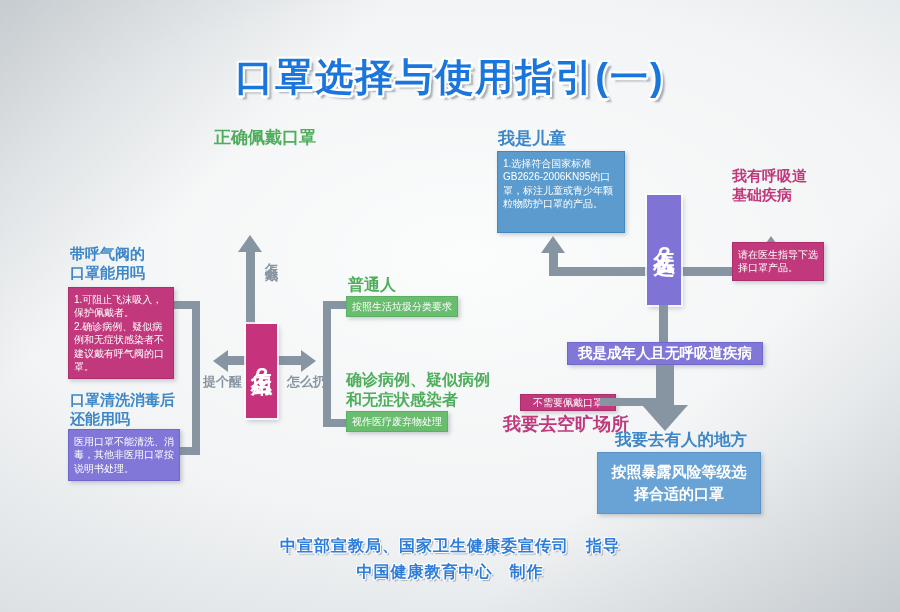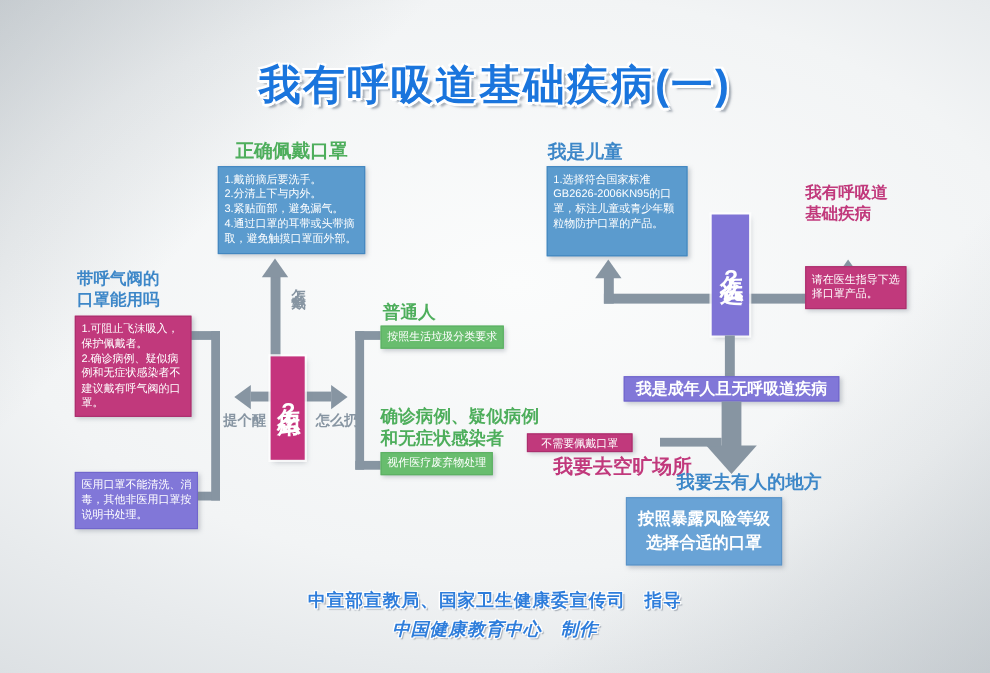--- a/index.html
+++ b/index.html
@@ -54,53 +54,48 @@
   .bar-center { display:flex; align-items:center; justify-content:center; font-weight:bold; }
   .credit { width:900px; text-align:center; font-size:16px; font-weight:bold; color:#2e7ddb; letter-spacing:1px;
     text-shadow:-1px -1px 0 #fff,1px -1px 0 #fff,-1px 1px 0 #fff,1px 1px 0 #fff,2px 2px 1px rgba(120,130,145,.6); }
 </style>
 </head>
 <body>
 
 <div class="canvas">
 
 
-  <div class="abs main-title">我有呼吸道基础疾病(一)</div>
+  <div class="abs main-title">口罩选择与使用指引(一)</div>
 
   <div class="abs shaft" style="left:246px; top:250px; width:9px; height:76px;"></div>
   <div class="abs tri-up" style="left:238px; top:235px;"></div>
   <div class="abs arrow-label v-label" style="left:262px; top:252px; height:62px;">怎么戴</div>
 
   <div class="abs shaft" style="left:228px; top:356px; width:18px; height:9px;"></div>
   <div class="abs tri-left" style="left:213px; top:350px;"></div>
   <div class="abs arrow-label" style="left:203px; top:373px;">提个醒</div>
 
   <div class="abs shaft" style="left:277px; top:356px; width:24px; height:9px;"></div>
   <div class="abs tri-right" style="left:301px; top:350px;"></div>
   <div class="abs arrow-label" style="left:287px; top:373px;">怎么扔</div>
 
   <div class="abs bracket-left" style="left:170px; top:301px; width:30px; height:154px; box-sizing:border-box;"></div>
   <div class="abs bracket-right" style="left:323px; top:301px; width:23px; height:126px; box-sizing:border-box;"></div>
 
   <div class="abs hub" style="left:246px; top:324px; width:31px; height:94px; background:#c5337d;">怎么用?</div>
 
   <div class="abs hdr hdr-green" style="left:198px; top:127px; width:134px; text-align:center; font-size:17px;">正确佩戴口罩</div>
-  <div class="abs box box-blue small" style="left:198px; top:151px; width:134px; min-height:80px;">
-    <div>1.戴前摘后要洗手。</div>
-    <div>2.分清上下与内外。</div>
-    <div>3.紧贴面部，避免漏气。</div>
-    <div>4.通过口罩的耳带或头带摘取，避免触摸口罩面外部。</div>
-  </div>
 
   <div class="abs hdr hdr-blue" style="left:70px; top:245px; width:84px; font-size:15px;">带呼气阀的口罩能用吗</div>
   <div class="abs box box-pink small" style="left:68px; top:287px; width:106px;">
     <div>1.可阻止飞沫吸入，保护佩戴者。</div>
     <div>2.确诊病例、疑似病例和无症状感染者不建议戴有呼气阀的口罩。</div>
   </div>
 
+  <div class="abs hdr hdr-blue" style="left:70px; top:391px; width:108px; font-size:15px;">口罩清洗消毒后还能用吗</div>
   <div class="abs box box-purple small" style="left:68px; top:429px; width:112px;">医用口罩不能清洗、消毒，其他非医用口罩按说明书处理。</div>
 
   <div class="abs hdr hdr-green" style="left:348px; top:275px; font-size:16px;">普通人</div>
   <div class="abs box box-green small" style="left:346px; top:296px; padding:3px 5px;">按照生活垃圾分类要求</div>
 
   <div class="abs hdr hdr-green" style="left:346px; top:370px; width:150px; font-size:16px;">确诊病例、疑似病例和无症状感染者</div>
   <div class="abs box box-green small" style="left:346px; top:411px; padding:3px 5px;">视作医疗废弃物处理</div>
 
   <div class="abs shaft" style="left:549px; top:267px; width:98px; height:9px;"></div>
   <div class="abs shaft" style="left:549px; top:252px; width:9px; height:24px;"></div>
@@ -121,22 +116,22 @@
 
   <div class="abs hdr hdr-pink" style="left:732px; top:167px; width:80px; font-size:15px;">我有呼吸道基础疾病</div>
   <div class="abs box box-pink small" style="left:732px; top:202px; width:92px;margin-top:40px;">请在医生指导下选择口罩产品。</div>
 
   <div class="abs box box-purple bar-center" style="left:567px; top:342px; width:196px; height:23px; font-size:14.5px;">我是成年人且无呼吸道疾病</div>
 
   <div class="abs shaft" style="left:656px; top:365px; width:18px; height:42px;"></div>
   <div class="abs tri-down-big" style="left:642px; top:405px;"></div>
 
   <div class="abs hdr hdr-pink" style="left:503px; top:373px; font-size:18px;margin-top:40px;">我要去空旷场所</div>
-  <div class="abs box box-pink bar-center" style="left:479px; top:394px; width:96px; height:17px; font-size:10px; font-weight:normal;">不需要佩戴口罩</div>
+  <div class="abs box box-pink bar-center" style="left:520px; top:394px; width:96px; height:17px; font-size:10px; font-weight:normal;">不需要佩戴口罩</div>
   <div class="abs shaft" style="left:600px; top:398px; width:56px; height:8px;"></div>
 
   <div class="abs hdr hdr-blue" style="left:615px; top:429px; font-size:16.5px;">我要去有人的地方</div>
-  <div class="abs box box-blue2" style="left:569px; top:452px; width:142px; padding:8px 8px; font-size:15px; font-weight:bold; line-height:1.45; text-align:center;">按照暴露风险等级选择合适的口罩</div>
+  <div class="abs box box-blue2" style="left:597px; top:452px; width:164px; padding:8px 8px; font-size:15px; font-weight:bold; line-height:1.45; text-align:center;">按照暴露风险等级选择合适的口罩</div>
 
   <div class="abs credit" style="top:536px;">中宣部宣教局、国家卫生健康委宣传司　指导</div>
-  <div class="abs credit" style="top:562px;font-style:italic;">中国健康教育中心　制作</div>
+  <div class="abs credit" style="top:562px;">中国健康教育中心　制作</div>
 
 </div>
 
 </body></html>

